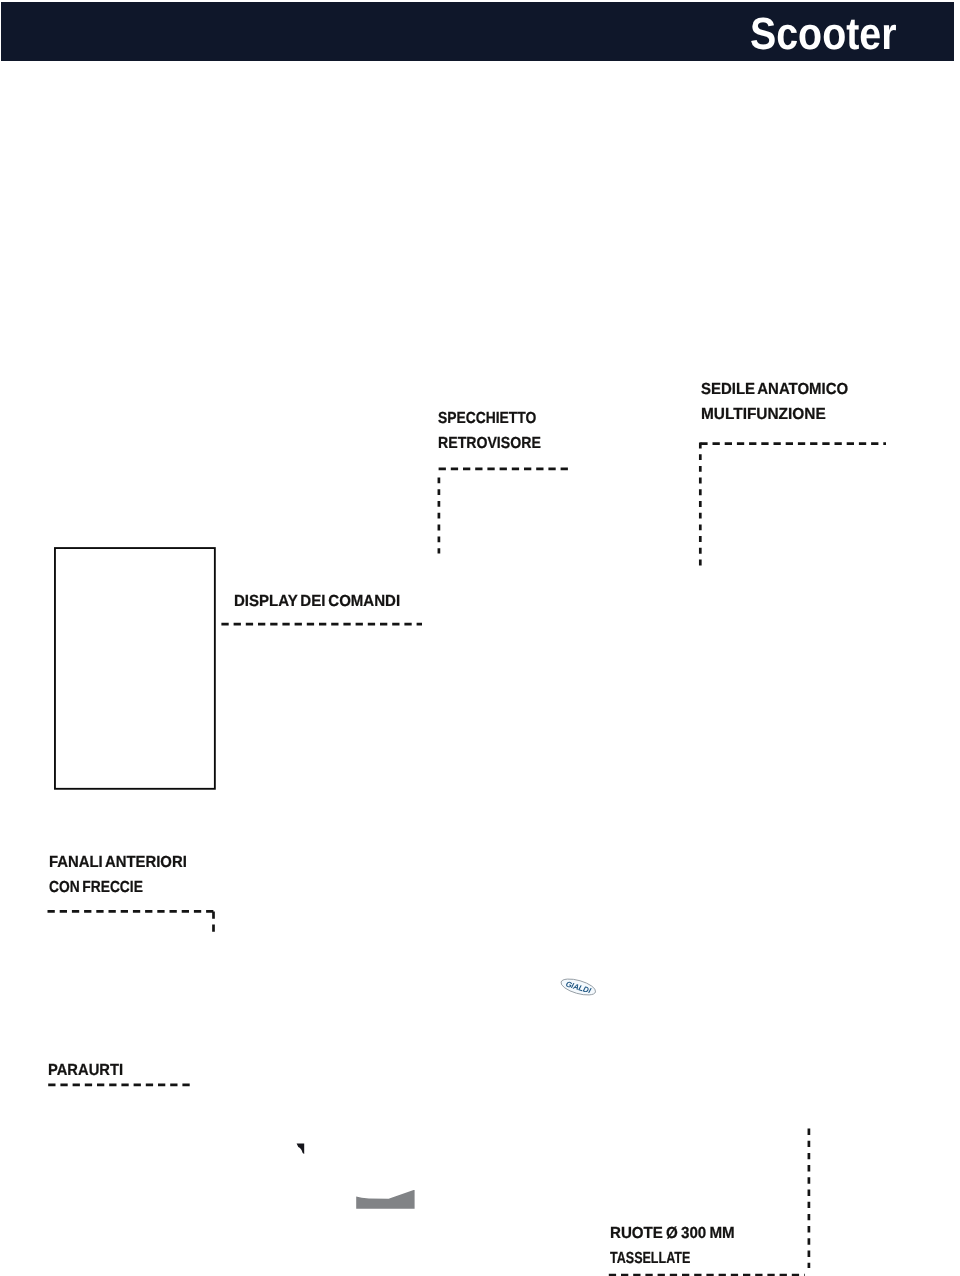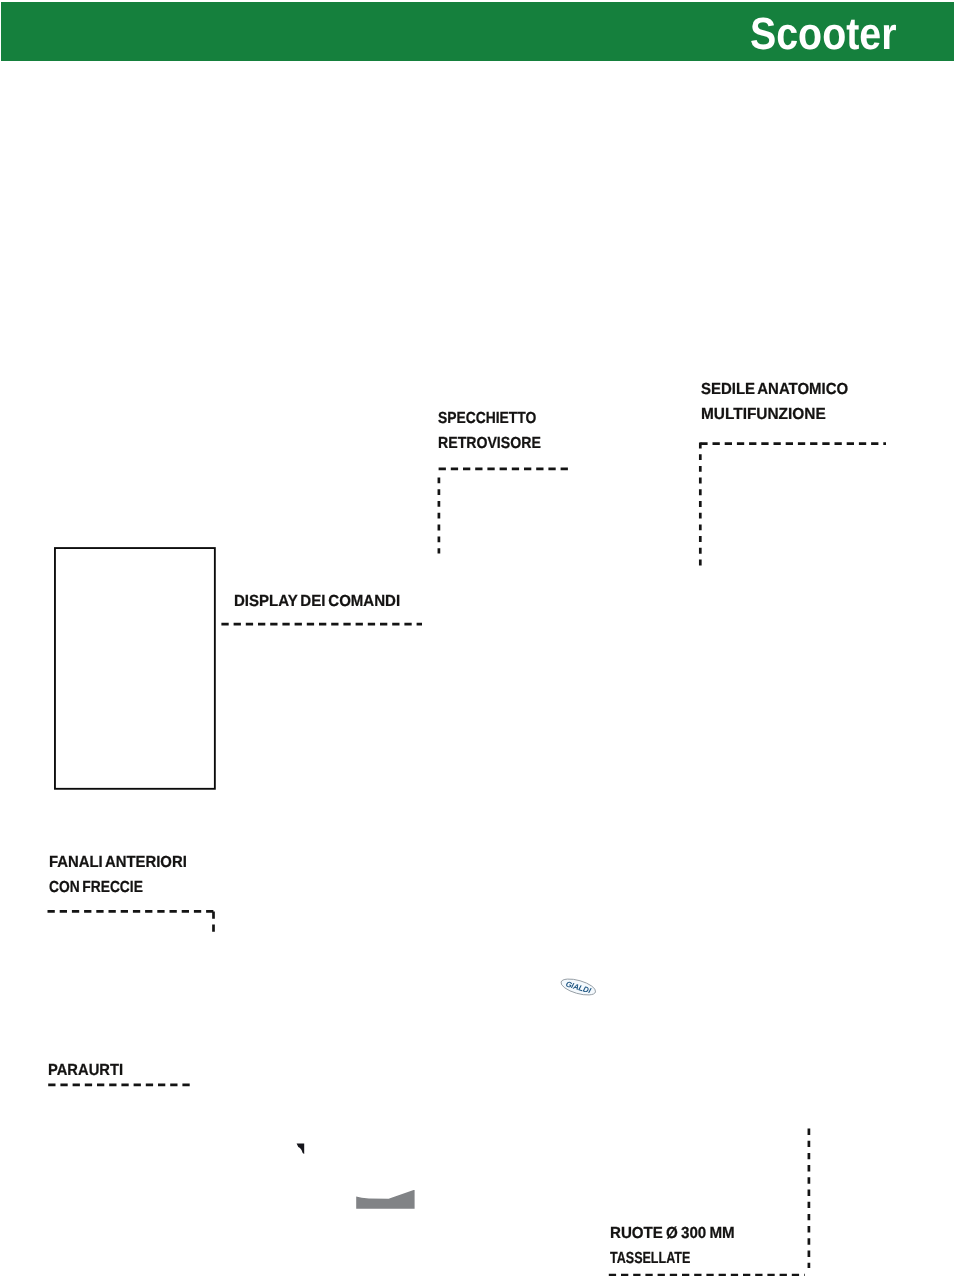--- a/index.html
+++ b/index.html
@@ -3,21 +3,21 @@
 <meta charset="utf-8">
 <title>Scooter</title>
 <style>
   html,body{margin:0;padding:0;}
   body{width:960px;height:1276px;background:#ffffff;position:relative;overflow:hidden;
        font-family:"Liberation Sans",sans-serif;
        -webkit-font-smoothing:antialiased;text-rendering:geometricPrecision;}
   .page{position:absolute;left:0;top:0;width:960px;height:1276px;}
 
   
-  .hdr{position:absolute;left:1px;top:2.4px;width:953.2px;height:58.6px;background:#15803d;}
+  .hdr{position:absolute;left:1px;top:2.4px;width:953.2px;height:58.6px;background:#0f172a;}
   .hdr-title{position:absolute;left:749px;top:9px;color:#ffffff;font-size:45px;font-weight:bold;
              line-height:45px;transform:translateZ(0) scaleX(0.874);transform-origin:left top;}
 
   
   .lbl{position:absolute;font-weight:bold;font-size:16px;color:#141312;white-space:nowrap;
        -webkit-text-stroke:0.24px #141312;}
   .ln{position:absolute;left:0;white-space:nowrap;transform-origin:left top;line-height:16px;}
 
   
   .leaders{position:absolute;left:0;top:0;width:960px;height:1276px;pointer-events:none;}

